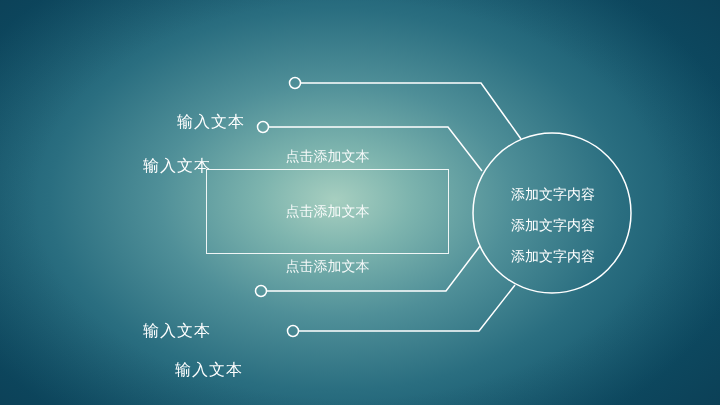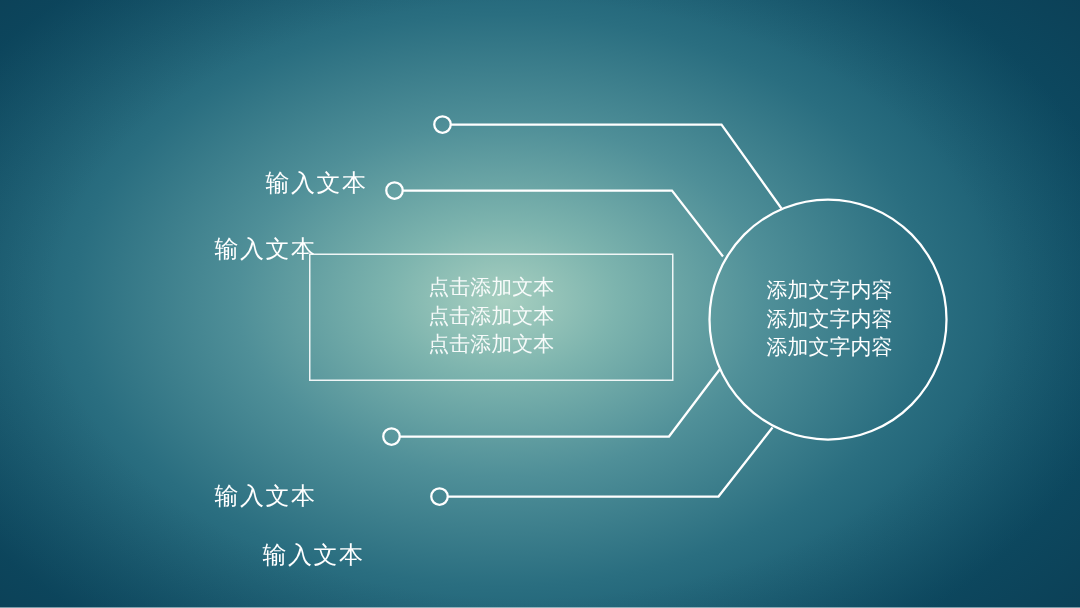--- a/index.html
+++ b/index.html
@@ -14,26 +14,26 @@
     pointer-events: none;
   }
   svg.lines { position: absolute; left: 0; top: 0; }
   .label {
     position: absolute; color: #ffffff; font-size: 16px; line-height: 20px;
     white-space: nowrap; letter-spacing: 1px; margin-top: 40px;
   }
   .box {
     position: absolute; left: 206px; top: 169px; width: 243px; height: 85px;
     border: 1.5px solid rgba(255,255,255,0.9); box-sizing: border-box;
-    display: flex; flex-direction: column; align-items: center; justify-content: center;
+    display: flex; flex-direction: column; align-items: center; justify-content: center; gap: 36px;
   }
   .box-line { color: rgba(255,255,255,0.92); font-size: 14px; line-height: 19px; }
   .circle-text {
     position: absolute; left: 473px; top: 185px; width: 160px;
-    display: flex; flex-direction: column; align-items: center;
+    display: flex; flex-direction: column; align-items: center; gap: 12px;
   }
   .circle-line { color: #ffffff; font-size: 14px; line-height: 19px; }
 </style>
 </head>
 <body>
 
 <div class="vignette"></div>
 
 <svg class="lines" width="720" height="405">
 

